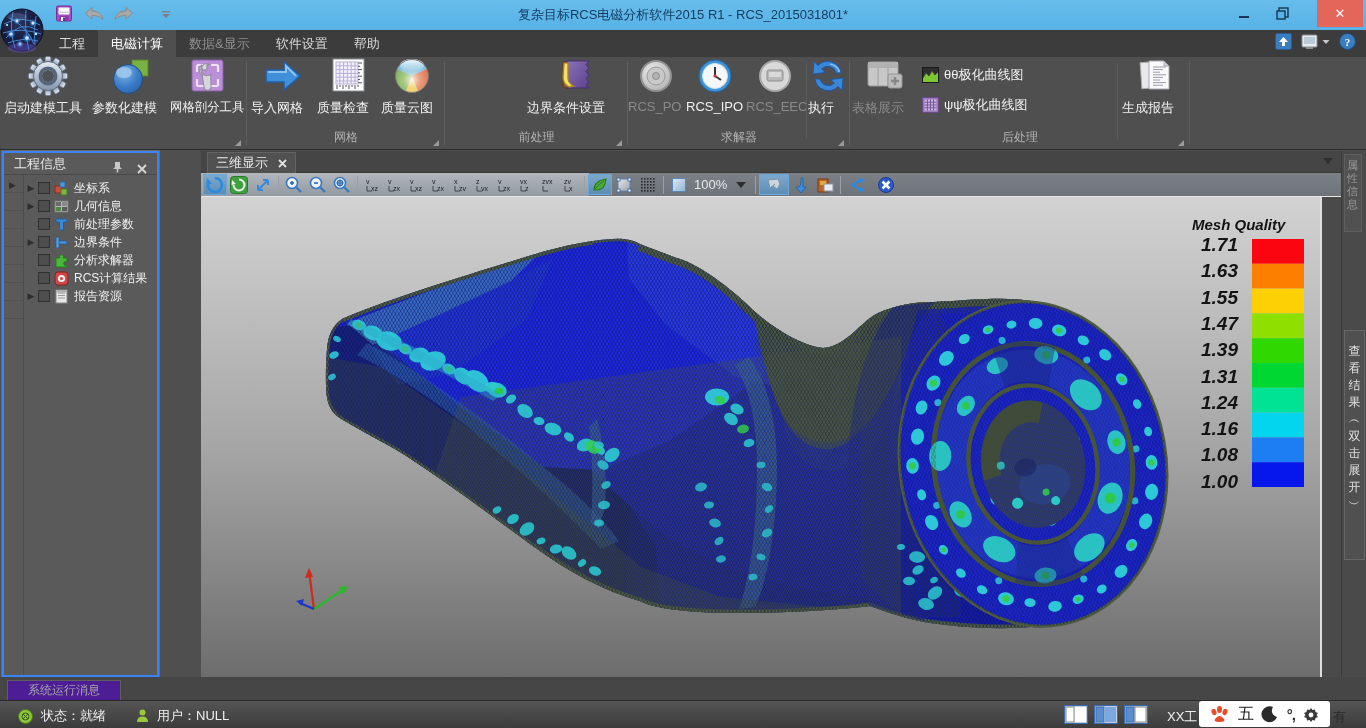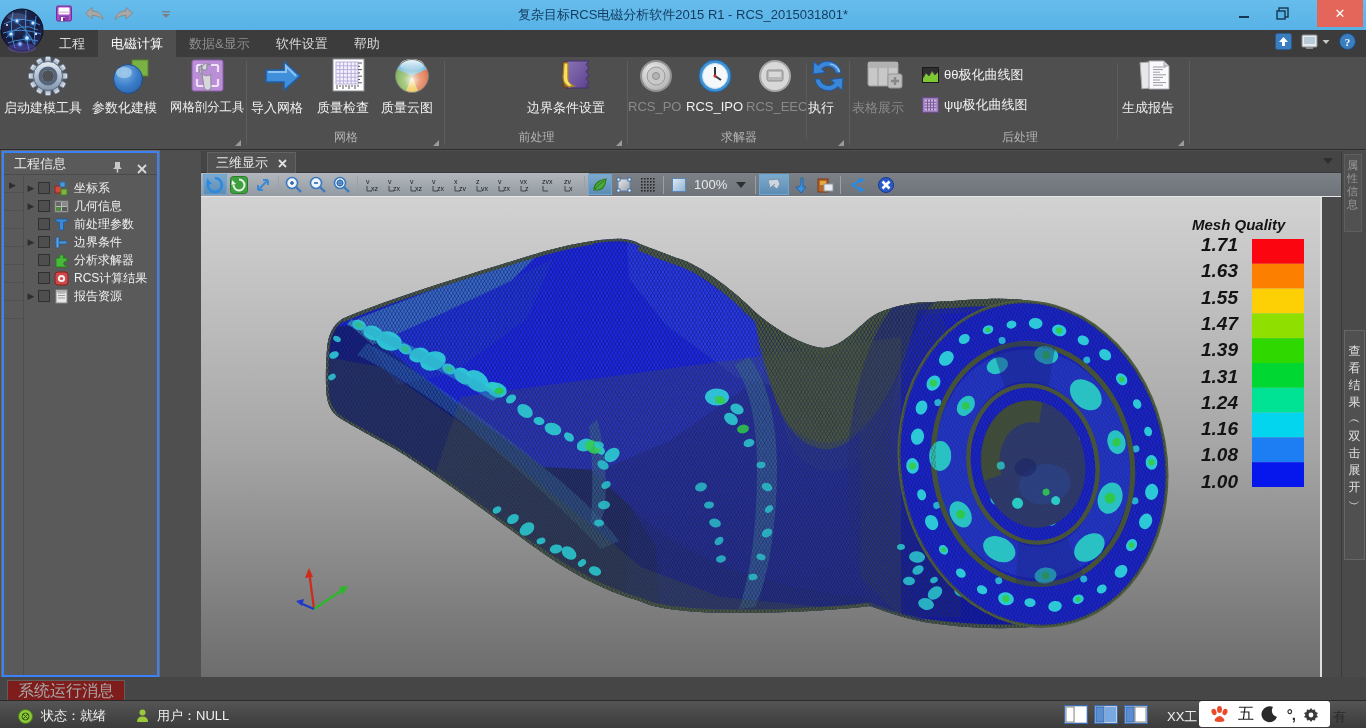--- a/index.html
+++ b/index.html
@@ -44,21 +44,21 @@
 .tbtn{width:24px;height:21px;display:flex;align-items:center;justify-content:center;position:relative;z-index:2}
 .tbtn.sel{border:1px solid #6aa6d8;background:linear-gradient(#7da9cc,#5d8cb4)}
 .tsep{width:1px;height:18px;background:#9aa0a5;margin:0 3px;z-index:2}
 .viewport{left:201px;top:197px;width:1140px;height:499px}
 
 .rightstrip{left:1341px;top:151px;width:25px;height:526px;background:#4a4a4a;border-left:1px solid #3a3a3a}
 .rtab{position:absolute;left:2px;top:179px;width:21px;height:230px;background:#505050;border:1px solid #666;color:#e0e0e0;font-size:12px;text-align:center}
 .vstack{margin-top:12px;line-height:17px;font-size:12px;text-align:center}
 
 .msgrow{left:0;top:677px;width:1366px;height:23px;background:#464646}
-.msgtab{position:absolute;left:7px;top:3px;height:20px;background:#7f1d1d;border:1px solid #5e5e5e;border-bottom:none;color:#a8a8a8;font-size:16px;line-height:19px;padding:0 10px}
+.msgtab{position:absolute;left:7px;top:3px;height:20px;background:#4c1d95;border:1px solid #5e5e5e;border-bottom:none;color:#a8a8a8;font-size:12px;line-height:19px;padding:0 20px}
 .statusbar{left:0;top:700px;width:1366px;height:28px;background:linear-gradient(#555,#3b3b3b);border-top:1px solid #2a2a2a;color:#f0f0f0;font-size:13px}
 </style></head><body>
 <div class="abs titlebar">
   <div class="title-text">复杂目标RCS电磁分析软件2015 R1 - RCS_2015031801*</div>
   <div class="abs qat">
       <svg width="16" height="17" viewBox="0 0 16 17" style="">
         <rect x="0.5" y="1" width="15" height="15" rx="1.5" fill="#a44fc4" stroke="#7a2a9a"></rect>
 <rect x="2.5" y="2.5" width="11" height="7" rx="1" fill="#ffffff"></rect>
         <rect x="2.5" y="6.5" width="11" height="1.5" fill="#d8c8e4"></rect>
 <rect x="3.5" y="11" width="9" height="5" fill="#8a3aaa"></rect>

